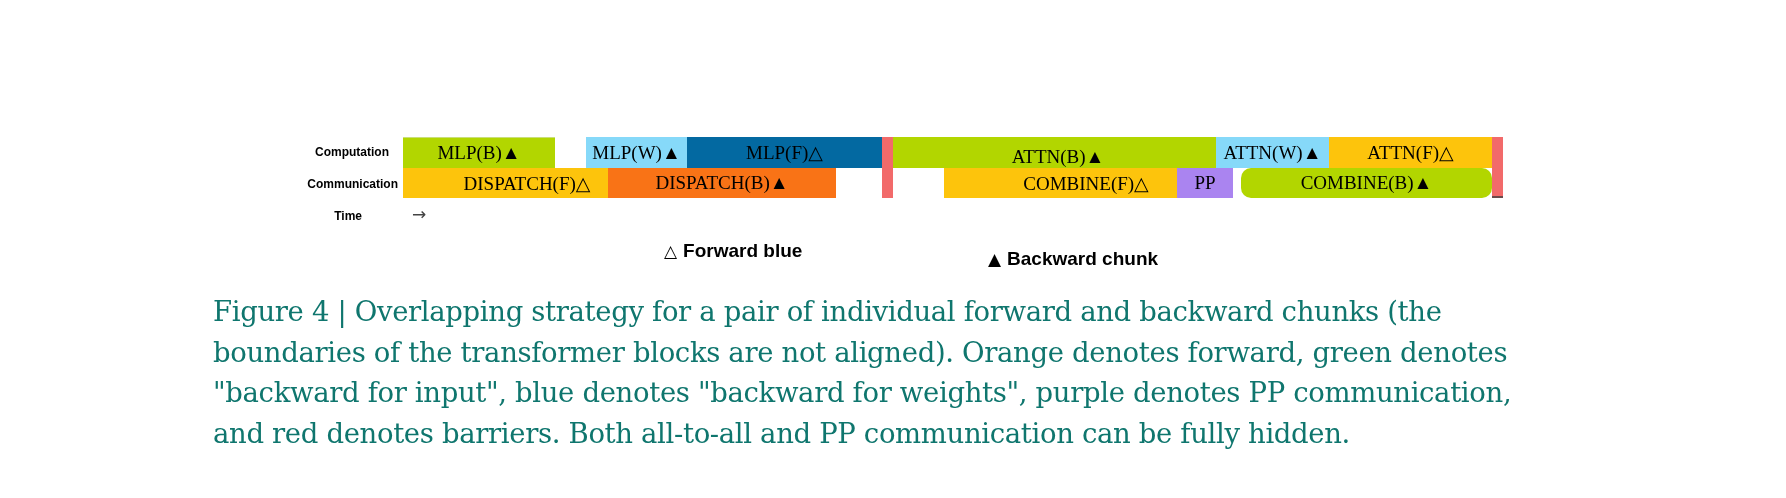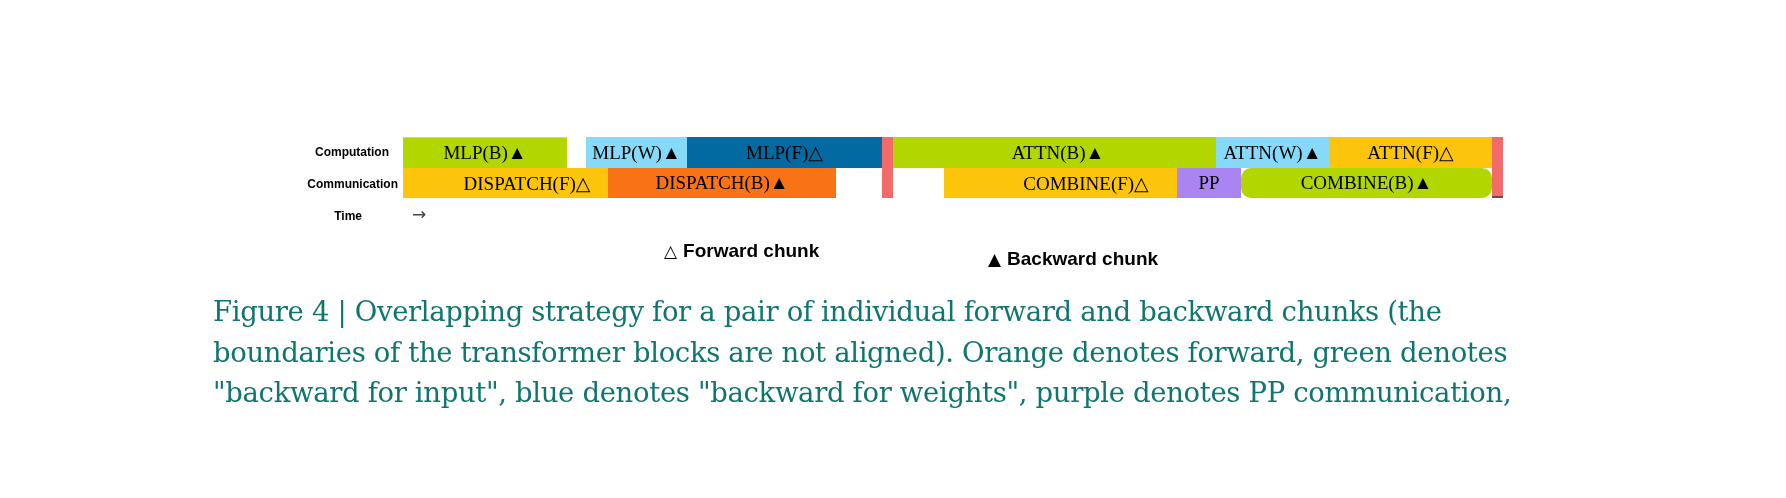--- a/index.html
+++ b/index.html
@@ -29,62 +29,63 @@
 </head>
 <body>
 
 <div class="row-label" style="left:280px; width:109px; top:143px;">Computation</div>
 <div class="row-label" style="left:280px; width:118px; top:175px;">Communication</div>
 <div class="row-label" style="left:300px; width:62px; top:207px;">Time</div>
 <div class="arrow" style="left:412px; top:204px;">→</div>
 
 <div>
 
-  <div class="block" style="left:403px; top:137px; width:164px; height:31px; background:#B2D600; border-top:1px solid #c9de7a;">
+  <div class="block" style="left:403px; top:137px; width:152px; height:31px; background:#B2D600; border-top:1px solid #c9de7a;">
       <span>MLP(B)▲</span>
     </div>
   <div class="block" style="left:586px; top:137px; width:101px; height:31px; background:#86D9F9;">
       <span>MLP(W)▲</span>
     </div>
   <div class="block" style="left:687px; top:137px; width:195px; height:31px; background:#0369a1;">
       <span>MLP(F)△</span>
     </div>
   <div class="block" style="left:882px; top:137px; width:11px; height:61px; background:#F26A6A;"></div>
-  <div class="block" style="left:893px; top:137px; width:330px; height:31px; background:#B2D600;">
+  <div class="block" style="left:893px; top:137px; width:330px; height:31px; background:#B2D600;align-items:flex-end;">
       <span>ATTN(B)▲</span>
     </div>
   <div class="block" style="left:1216px; top:137px; width:113px; height:31px; background:#86D9F9;">
       <span>ATTN(W)▲</span>
     </div>
   <div class="block" style="left:1329px; top:137px; width:163px; height:31px; background:#FDC40C;">
       <span>ATTN(F)△</span>
     </div>
   <div class="block" style="left:1492px; top:137px; width:11px; height:61px; background:#F26A6A; border-bottom:2px solid #6b4a4a;"></div>
 
   <div class="block" style="left:403px; top:168px; width:248px; height:30px; background:#FDC40C;">
       <span>DISPATCH(F)△</span>
     </div>
   <div class="block" style="left:608px; top:168px; width:228px; height:30px; background:#f97316;">
       <span>DISPATCH(B)▲</span>
     </div>
   <div class="block" style="left:944px; top:168px; width:284px; height:30px; background:#FDC40C;">
       <span>COMBINE(F)△</span>
     </div>
-  <div class="block" style="left:1177px; top:168px; width:64px; height:30px; background:#AA84F0;">
+  <div class="block" style="left:1177px; top:168px; width:56px; height:30px; background:#AA84F0;">
       <span>PP</span>
     </div>
   <div class="block" style="left:1241px; top:168px; width:251px; height:30px; background:#B2D600;border-radius:10px;">
       <span>COMBINE(B)▲</span>
     </div>
 </div>
 
 <div class="legend-item" style="left:664px; top:240px;">
-  <span class="sym">△</span><span>Forward chunk</span>
+  <span class="sym">△</span><span>Forward blue</span>
 </div>
 <div class="legend-item" style="left:947px; top:248px;margin-left:41px;">
   <span class="sym">▲</span><span>Backward chunk</span>
 </div>
 
 <div class="caption">
   <div>Figure 4 | Overlapping strategy for a pair of individual forward and backward chunks (the</div>
   <div>boundaries of the transformer blocks are not aligned). Orange denotes forward, green denotes</div>
   <div>"backward for input", blue denotes "backward for weights", purple denotes PP communication,</div>
+  <div>and red denotes barriers. Both all-to-all and PP communication can be fully hidden.</div>
 </div>
 
 </body></html>

